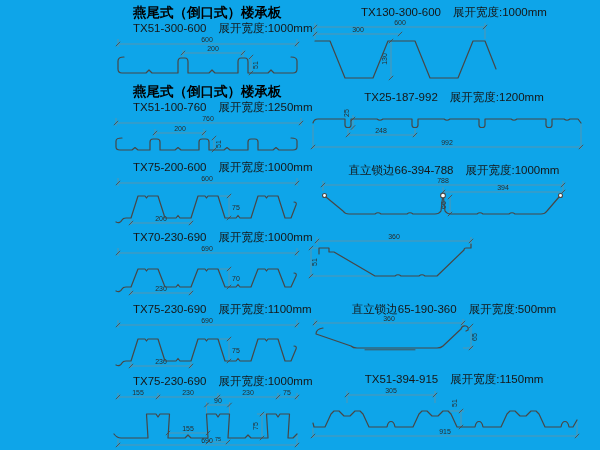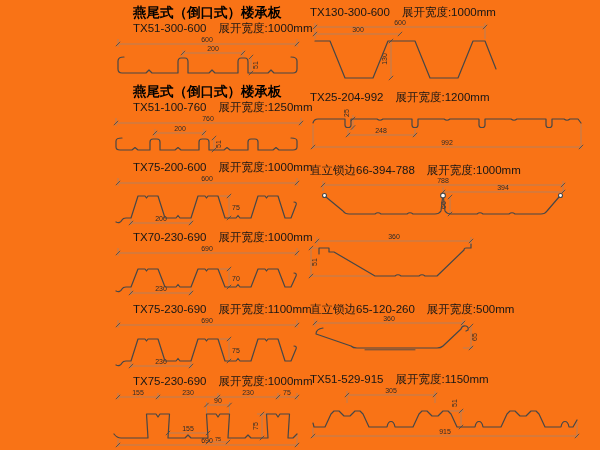--- a/index.html
+++ b/index.html
@@ -1,23 +1,23 @@
 <!DOCTYPE html>
 <html><head>
 <meta charset="utf-8">
 <style>
   html,body{margin:0;padding:0;background:#fff;}
-  #stage{position:relative;width:600px;height:450px;background:#f97316;overflow:hidden;
+  #stage{position:relative;width:600px;height:450px;background:#0ea5e9;overflow:hidden;
          font-family:"Liberation Sans",sans-serif;}
   .panel{position:absolute;}
   .hdr{font-weight:bold;font-size:13.5px;color:#000;white-space:nowrap;line-height:16px;}
   .spec{font-size:11.5px;color:#161616;white-space:nowrap;line-height:14px;}
   .spec .w{margin-left:12px;}
   .lpad{padding-left:23px;}
-  .rpad{padding-left:7px;}
+  .rpad{padding-left:7px;text-align:center;}
   svg{display:block;}
   .p{fill:none;stroke:#474747;stroke-width:1.2;stroke-linejoin:round;stroke-linecap:round;}
   .d{stroke:#8a8a8a;stroke-width:.6;fill:none;}
   .t{stroke:#4d4d4d;stroke-width:.9;fill:none;}
   .lab{font-family:"Liberation Sans",sans-serif;font-size:7px;fill:#2c2c2c;text-anchor:middle;}
   .lab2{font-family:"Liberation Sans",sans-serif;font-size:5.5px;fill:#2c2c2c;text-anchor:middle;}
   .seam{fill:#fff;stroke:#474747;stroke-width:1.1;}
 </style>
 </head>
 <body>
@@ -139,21 +139,21 @@
         <text class="lab" x="97" y="6">600</text>
         <text class="lab" x="55" y="13">300</text>
         <text class="lab" x="84" y="40" transform="rotate(-90 84 40)">130</text>
       </g>
       <path class="p" d="M12,22 H27 L42,59 H70 L85,22 H112 L127,59 H155 L170,22 H182 L193,50"></path>
     </svg>
   </div>
 
   <div class="panel" style="left:303px;top:90px;width:295px;">
     <div class="spec rpad">
-      <span>TX25-204-992</span><span class="w">展开宽度:1200mm</span>
+      <span>TX25-187-992</span><span class="w">展开宽度:1200mm</span>
     </div>
     <svg width="290" height="52" viewBox="0 0 290 52">
       <g>
         <path class="d" d="M50,11 V26 M45,25 V33 M112,25 V33 M45,31 H112 M10,21 V45 M278,20 V45 M10,43 H278"></path>
         <path class="t" d="M47.8,17.2 L52.2,12.8 M47.8,25.7 L52.2,21.3 M42.8,33.2 L47.2,28.8 M109.8,33.2 L114.2,28.8 M7.8,45.2 L12.2,40.8 M275.8,45.2 L280.2,40.8"></path>
         <text class="lab" x="46" y="9" transform="rotate(-90 46 9)">25</text>
         <text class="lab" x="78" y="29">248</text>
         <text class="lab" x="144" y="41">992</text>
       </g>
       <path class="p" d="M10,19 Q11,15 15,15 H42 V21 Q42,23.5 44.5,23.5 H45.5 Q48,23.5 48,21 V15 H74 Q77,17.5 80,15 H109 V21 Q109,23.5 111.5,23.5 H112.5 Q115,23.5 115,21 V15 H141 Q144,17.5 147,15 H176 V21 Q176,23.5 178.5,23.5 H179.5 Q182,23.5 182,21 V15 H208 Q211,17.5 214,15 H243 V21 Q243,23.5 245.5,23.5 H246.5 Q249,23.5 249,21 V15 H261 Q264,17.5 267,15 H275 L278,19"></path>
@@ -186,37 +186,37 @@
         <path class="t" d="M11.8,10.2 L16.2,5.8 M165.8,10.2 L170.2,5.8 M5.8,17.2 L10.2,12.8 M5.8,45.2 L10.2,40.8"></path>
         <text class="lab" x="91" y="6">360</text>
         <text class="lab" x="14" y="29" transform="rotate(-90 14 29)">51</text>
       </g>
       <path class="p" d="M16,21 V15 H26 V19 H31 L72,43 H92 Q95,40.5 98,43 H116 Q119,40.5 122,43 H134 L161,17 Q161,15 163,15 H168 V11"></path>
     </svg>
   </div>
 
   <div class="panel" style="left:303px;top:302px;width:295px;">
     <div class="spec rpad">
-      <span>直立锁边65-120-260</span><span class="w">展开宽度:500mm</span>
+      <span>直立锁边65-190-360</span><span class="w">展开宽度:500mm</span>
     </div>
     <svg width="290" height="44" viewBox="0 0 290 44">
       <g>
         <path class="d" d="M12,3 V11 M160,3 V11 M12,7 H160 M168,10 V32 M160,32 H170"></path>
         <path class="t" d="M9.8,9.2 L14.2,4.8 M157.8,9.2 L162.2,4.8 M165.8,12.2 L170.2,7.8 M165.8,34.2 L170.2,29.8"></path>
         <text class="lab" x="86" y="5">360</text>
         <text class="lab" x="174" y="21" transform="rotate(-90 174 21)">65</text>
       </g>
       <path class="p" d="M20,12 Q13,13 13,18 L16,19 L48,30 Q50,32 54,32 H134 Q138,32 140,30 L158,13 Q159,9 163,10 Q166,11 165,14 L163,15"></path>
       <line class="p" x1="62" y1="33.8" x2="112" y2="33.8" style="stroke-width:.9"></line>
     </svg>
   </div>
 
   <div class="panel" style="left:303px;top:372px;width:295px;">
     <div class="spec rpad">
-      <span>TX51-529-915</span><span class="w">展开宽度:1150mm</span>
+      <span>TX51-394-915</span><span class="w">展开宽度:1150mm</span>
     </div>
     <svg width="290" height="58" viewBox="0 0 290 58">
       <g>
         <path class="d" d="M44,5 V17 M132,5 V17 M44,9 H132 M146,25 H161 M158,24 V41 M10,42 V52 M274,36 V52 M10,50 H274"></path>
         <path class="t" d="M41.8,11.2 L46.2,6.8 M129.8,11.2 L134.2,6.8 M155.8,27.2 L160.2,22.8 M155.8,43.2 L160.2,38.8 M7.8,52.2 L12.2,47.8 M271.8,52.2 L276.2,47.8"></path>
         <text class="lab" x="88" y="7">305</text>
         <text class="lab" x="154" y="17" transform="rotate(-90 154 17)">51</text>
         <text class="lab" x="142" y="48">915</text>
       </g>
       <path class="p" d="M10,37 L11,41 H22 L28,28 L31,25 L36,25 L41,30 L47,30 L52,25 L57,25 L60,28 L66,41 H84 Q85,35.5 88,35.5 Q91,35.5 92,41 H110 L116,28 L119,25 L124,25 L129,30 L135,30 L140,25 L145,25 L148,28 L154,41 H172 Q173,35.5 176,35.5 Q179,35.5 180,41 H198 L204,28 L207,25 L212,25 L217,30 L223,30 L228,25 L233,25 L236,28 L242,41 H258 Q259,35.5 262,35.5 Q265,35.5 266,41 H270 L274,34"></path>

